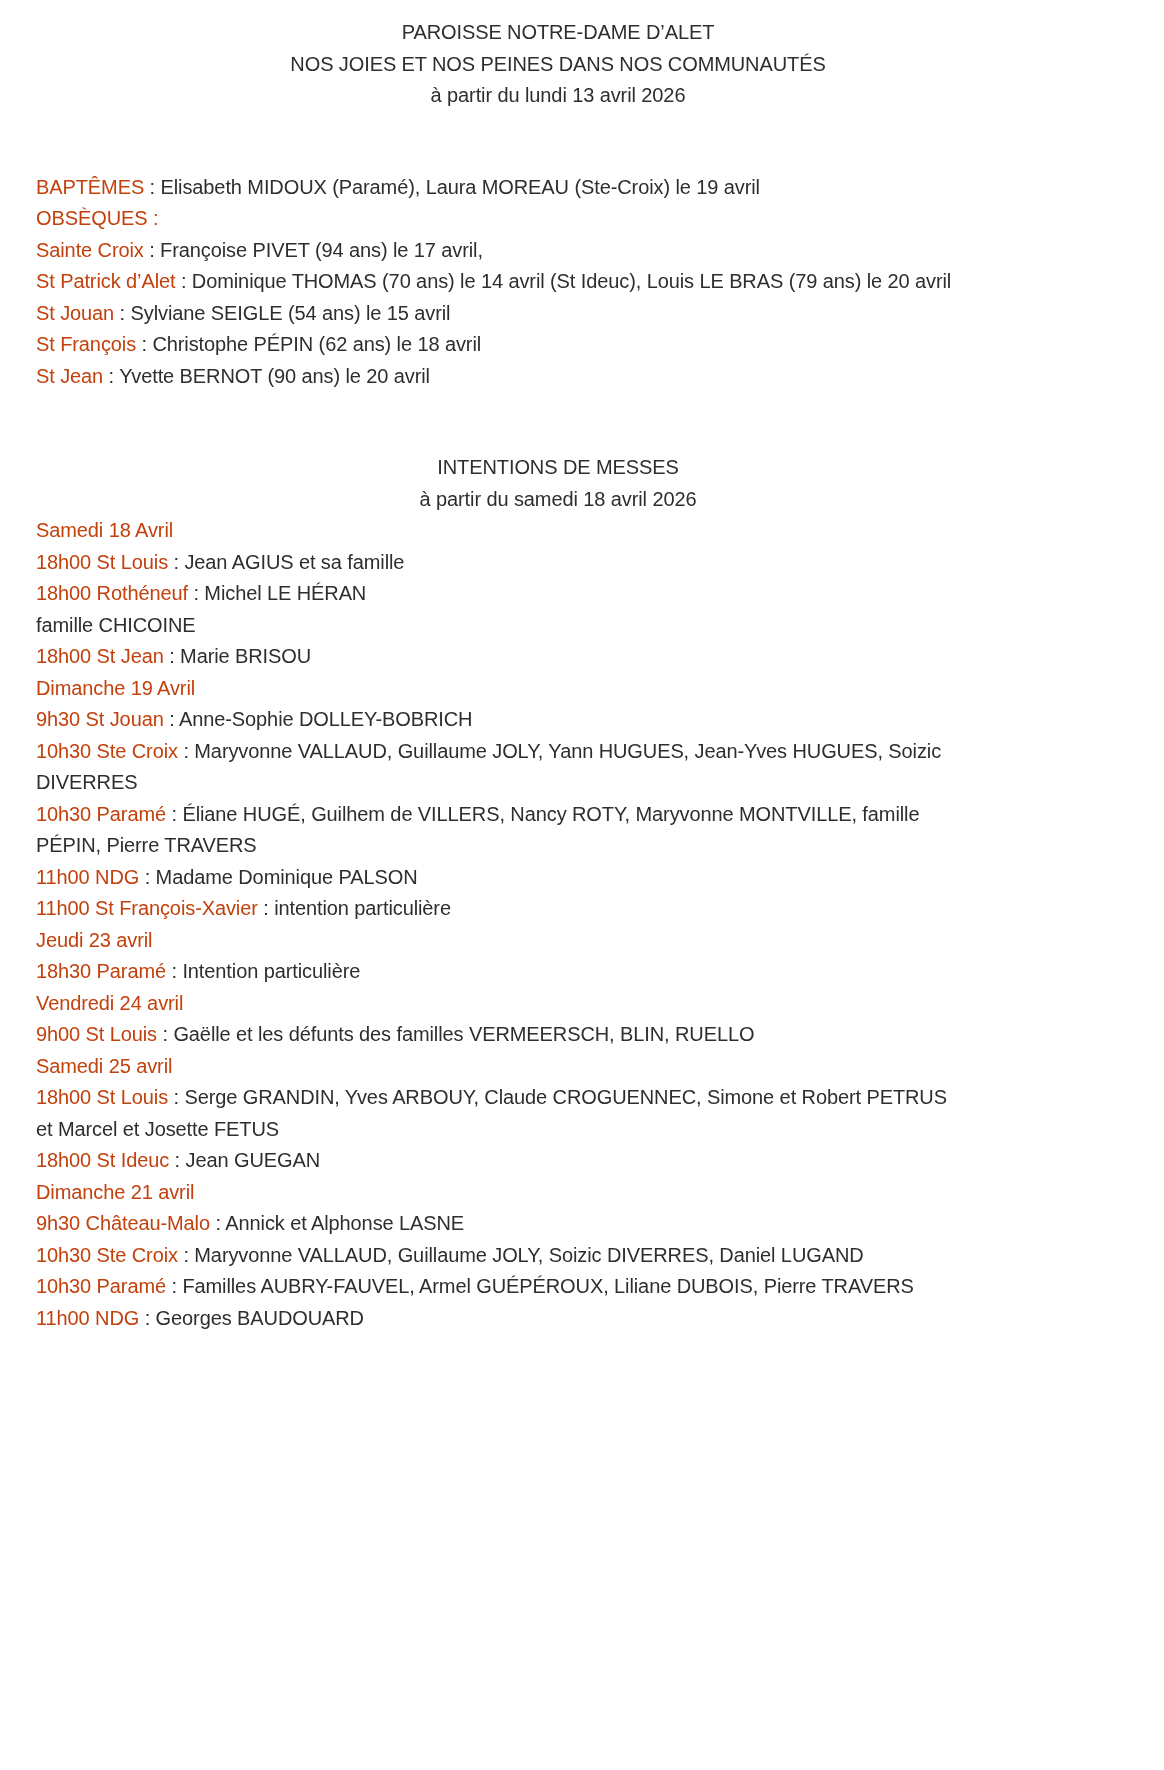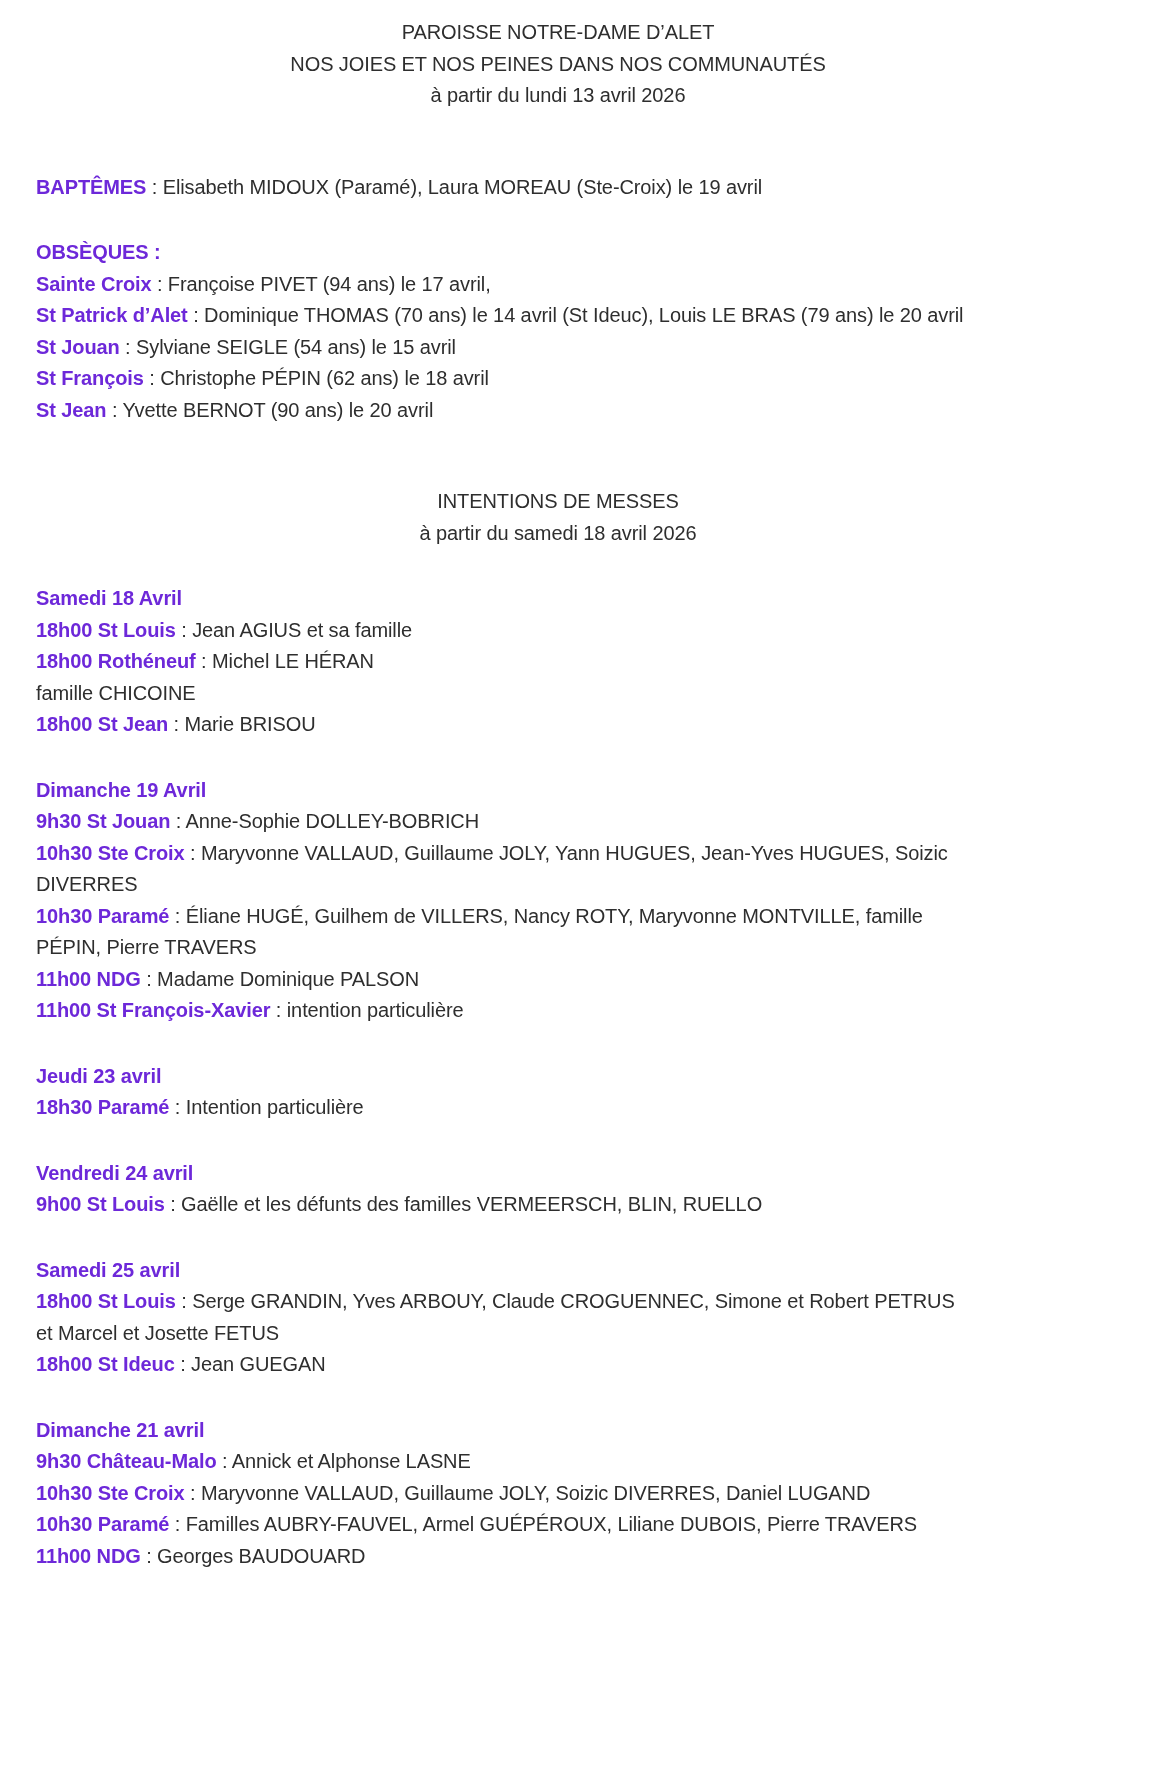--- a/index.html
+++ b/index.html
@@ -21,22 +21,22 @@
   }
   .line {
     margin: 0;
     font-size: 20px;
     line-height: 31.5px;
     white-space: nowrap;
     letter-spacing: -0.1px;
     font-weight: 400;
   }
   .center { text-align: center; }
-  strong { font-weight: 700; color: #6d28d9; }
-  .gap-1 { margin-top: 34px; }   
+  strong { font-weight: 400; color: #c2410c; }
+  .gap-1 { }   
   .gap-2 { margin-top: 60px; }   
 </style>
 </head>
 <body>
 
 <div class="doc">
 
   <header>
     <p class="line center">PAROISSE NOTRE-DAME D’ALET</p>
     <p class="line center">NOS JOIES ET NOS PEINES DANS NOS COMMUNAUTÉS</p>

